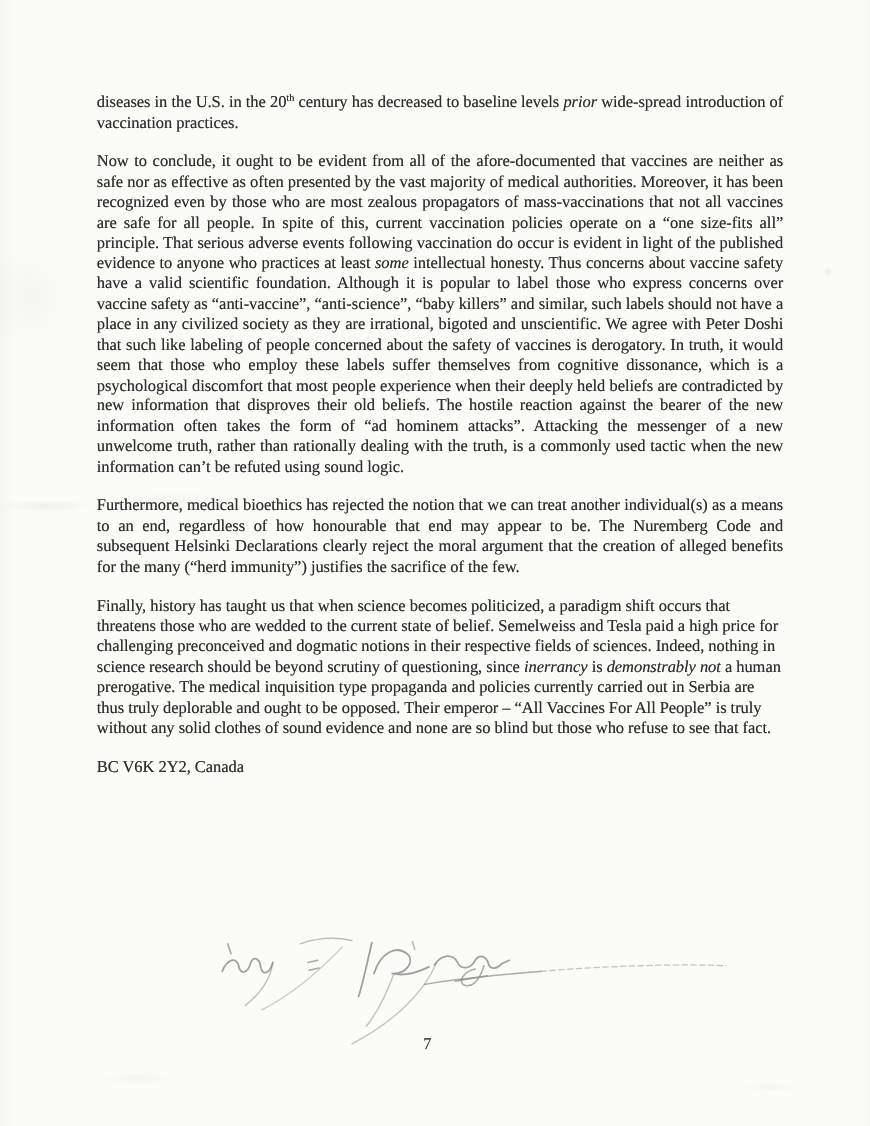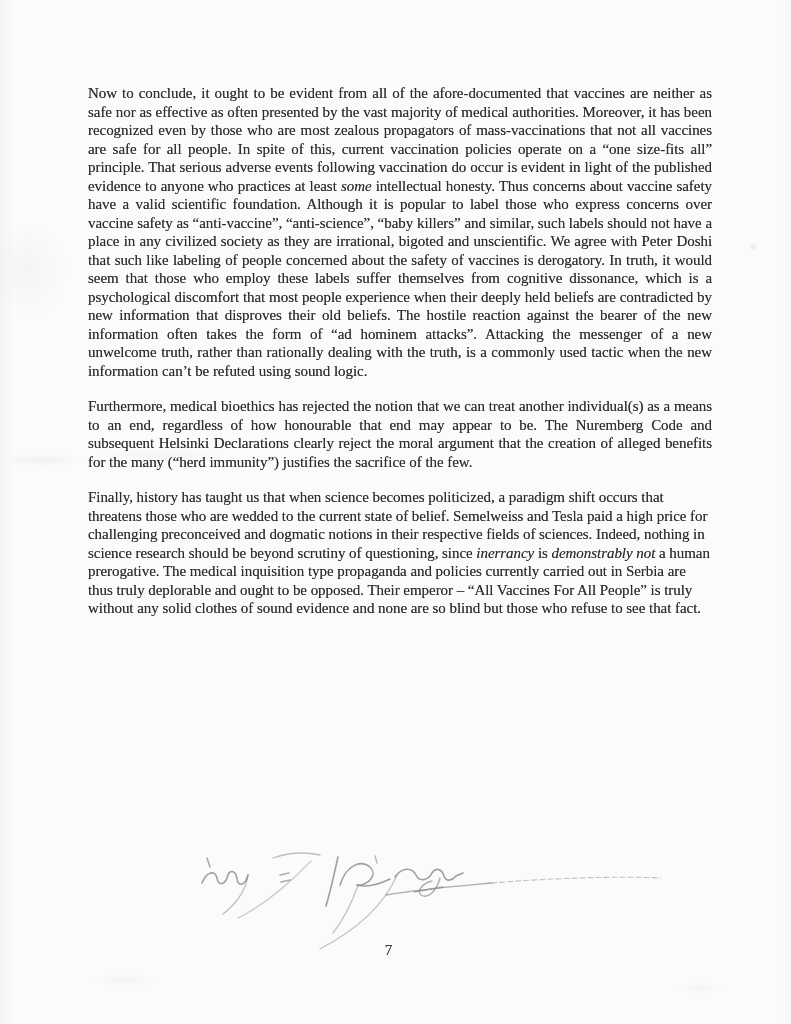--- a/index.html
+++ b/index.html
@@ -74,27 +74,29 @@
 </style>
 </head>
 <body>
 
 <div class="page">
 
   <div class="noise"></div>
 
   <div class="content">
     <div id="paragraphs">
+        <p class="just"><span>diseases in the U.S. in the 20</span><sup>th</sup><span> century has decreased to baseline levels </span><span class="it">prior</span><span> wide-spread introduction of vaccination practices.</span></p>
         <p class="just"><span>Now to conclude, it ought to be evident from all of the afore-documented that vaccines are neither as safe nor as effective as often presented by the vast majority of medical authorities. Moreover, it has been recognized even by those who are most zealous propagators of mass-vaccinations that not all vaccines are safe for all people. In spite of this, current vaccination policies operate on a “one size-fits all” principle. That serious adverse events following vaccination do occur is evident in light of the published evidence to anyone who practices at least </span><span class="it">some</span><span> intellectual honesty. Thus concerns about vaccine safety have a valid scientific foundation. Although it is popular to label those who express concerns over vaccine safety as “anti-vaccine”, “anti-science”, “baby killers” and similar, such labels should not have a place in any civilized society as they are irrational, bigoted and unscientific. We agree with Peter Doshi that such like labeling of people concerned about the safety of vaccines is derogatory. In truth, it would seem that those who employ these labels suffer themselves from cognitive dissonance, which is a psychological discomfort that most people experience when their deeply held beliefs are contradicted by new information that disproves their old beliefs. The hostile reaction against the bearer of the new information often takes the form of “ad hominem attacks”. Attacking the messenger of a new unwelcome truth, rather than rationally dealing with the truth, is a commonly used tactic when the new information can’t be refuted using sound logic.</span></p>
         <p class="just"><span>Furthermore, medical bioethics has rejected the notion that we can treat another individual(s) as a means to an end, regardless of how honourable that end may appear to be.  The Nuremberg Code and subsequent Helsinki Declarations clearly reject the moral argument that the creation of alleged benefits for the many (“herd immunity”) justifies the sacrifice of the few.</span></p>
         <p><span>Finally, history has taught us that when science becomes politicized, a paradigm shift occurs that threatens those who are wedded to the current state of belief. Semelweiss and Tesla paid a high price for challenging preconceived and dogmatic notions in their respective fields of sciences. Indeed, nothing in science research should be beyond scrutiny of questioning, since </span><span class="it">inerrancy</span><span> is </span><span class="it">demonstrably not</span><span> a human prerogative. The medical inquisition type propaganda and policies currently carried out in Serbia are thus truly deplorable and ought to be opposed. Their emperor – “All Vaccines For All People” is truly without any solid clothes of sound evidence and none are so blind but those who refuse to see that fact.</span></p>
       </div>
 
 
     <div id="sigblock">
+        <p><span>BC V6K 2Y2, Canada</span></p>
       </div>
   </div>
 
   <svg class="signature" viewBox="0 0 490 140" aria-hidden="true">
 
     <path d="M17,13 l3,9" stroke-width="1.6" opacity="0.7"></path>
 
     <path d="M12,38 C17,26 25,25 27,33 C28,41 35,41 38,30 C40,24 46,26 47,34 C48,42 55,41 58,30" stroke-width="1.6" opacity="0.8"></path>
 
     <path d="M58,30 C56,46 45,60 33,69" stroke-width="1.3" opacity="0.55"></path>

